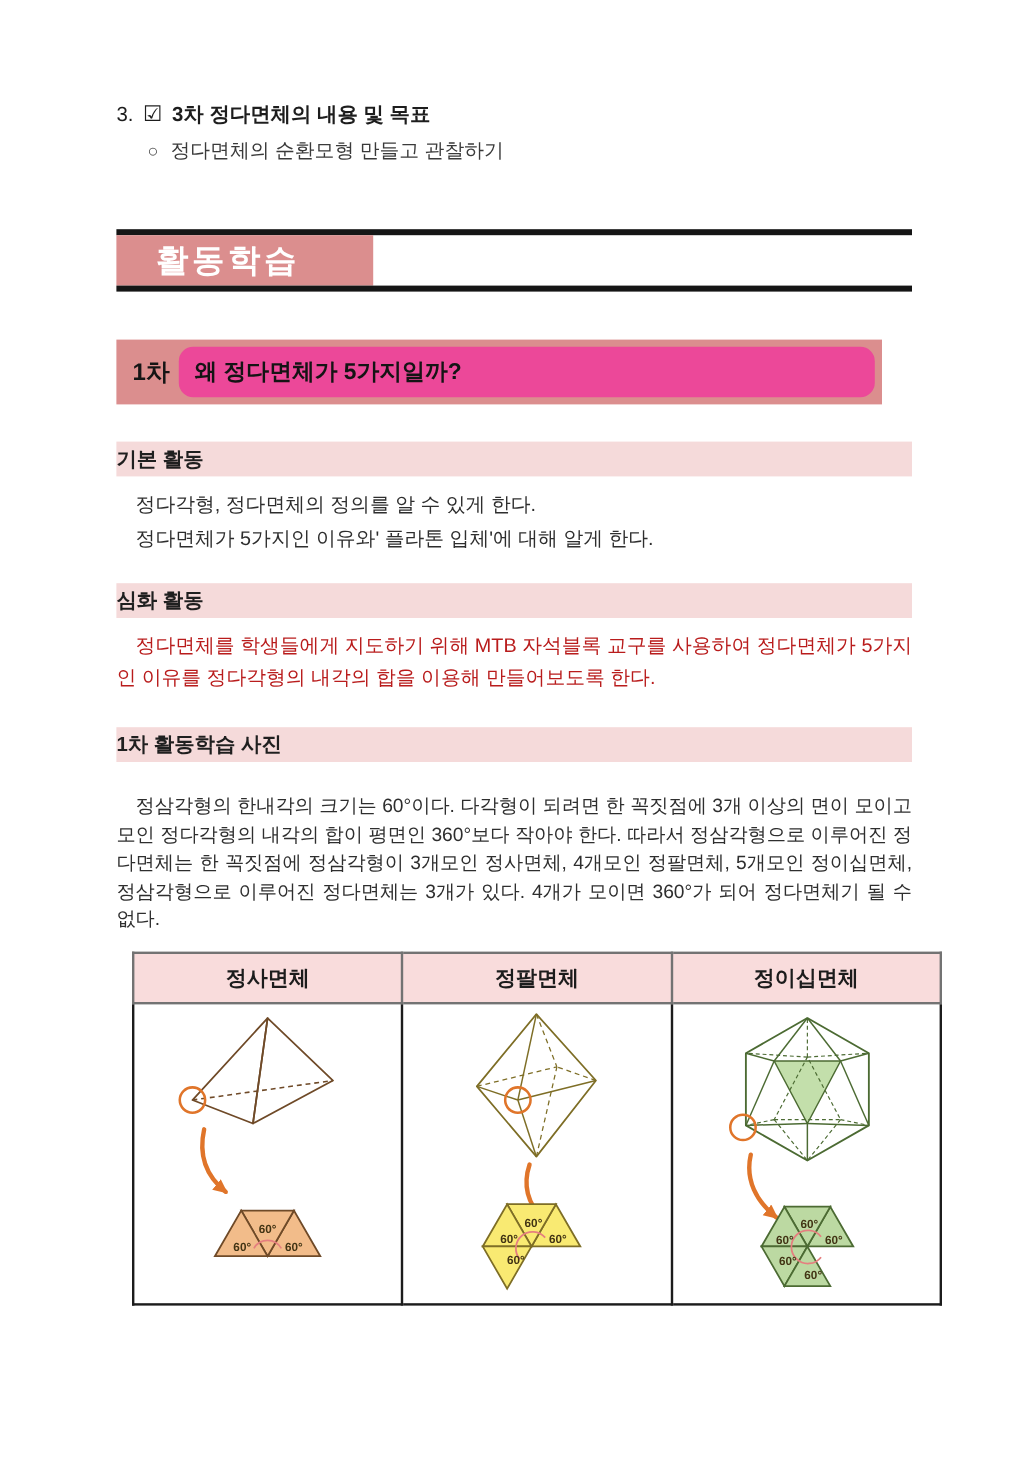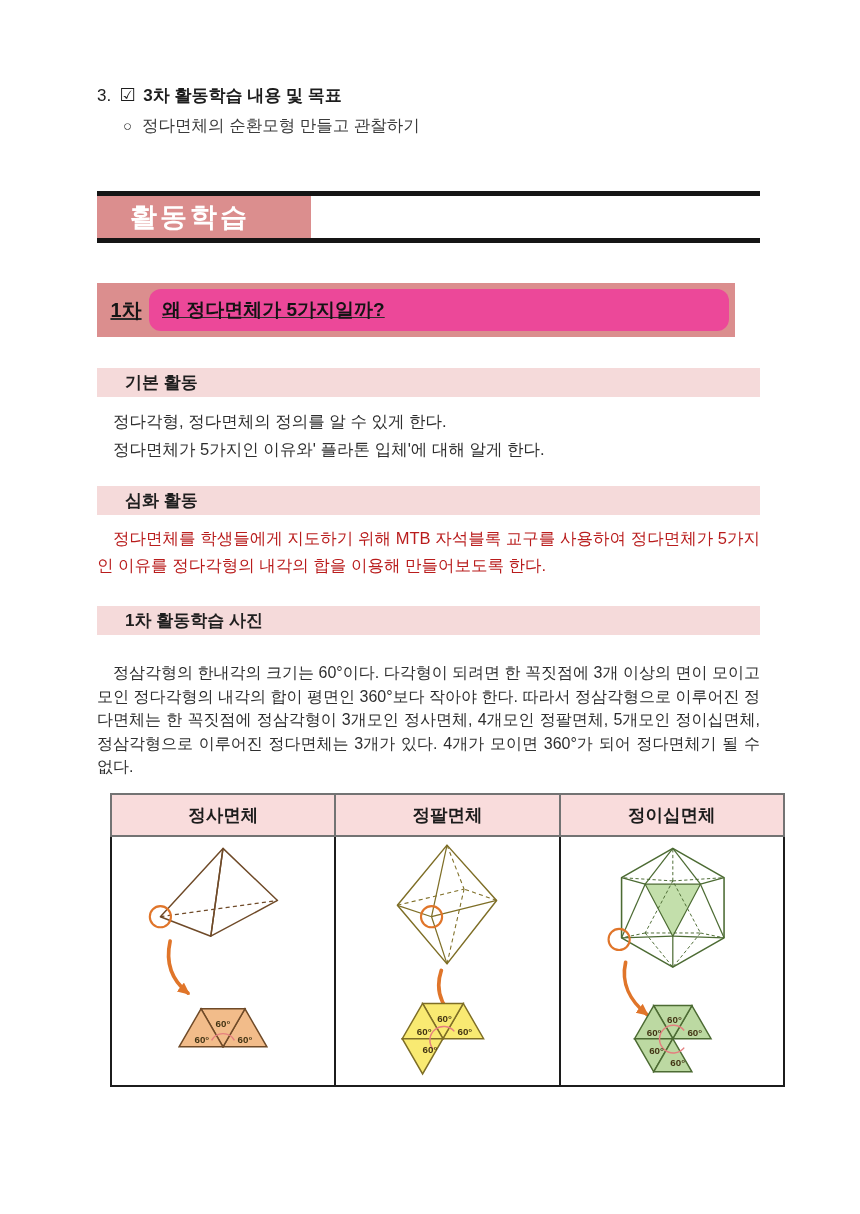--- a/index.html
+++ b/index.html
@@ -18,29 +18,29 @@
   .toc-bullet{font-size:15px;}
 
   
   .hr-black{height:5px;background:#151515;}
   .hr-top{margin-top:54px;}
   .main-banner{width:214px;height:42px;background:#db8e8e;color:#ffffff;
     font-size:27px;font-weight:bold;letter-spacing:3px;
     display:flex;align-items:center;padding-left:33px;box-sizing:border-box;}
 
   
-  .session{margin-top:40px;width:638px;background:#db8e8e;padding:6px 6px;box-sizing:border-box;display:flex;align-items:stretch;text-decoration:underline;}
+  .session{margin-top:40px;width:638px;background:#db8e8e;padding:6px 6px;box-sizing:border-box;display:flex;align-items:stretch;}
   .session-badge{width:46px;display:flex;align-items:center;justify-content:center;
     font-size:20px;font-weight:bold;color:#151515;}
   .session-title{background:#ec4899;flex:1;font-size:19px;font-weight:bold;color:#141414;
     display:flex;align-items:center;padding:8px 13px;border-radius:12px;}
 
   
   .sub-banner{background:#f5dada;height:29px;display:flex;align-items:center;
-    padding-left:28px;font-weight:bold;font-size:17px;color:#1f1f1f;}
+    font-weight:bold;font-size:17px;color:#1f1f1f;}
   .sb1{margin-top:31px;}
   .sb2{margin-top:23px;}
   .sb3{margin-top:27px;}
 
   .sec-lines{margin-top:10px;padding-left:16px;font-size:16.5px;line-height:28px;color:#2e2e2e;}
   .sec-para{margin:10px 0 0 0;font-size:16.5px;line-height:27px;color:#b91c1c;
     text-align:justify;word-break:break-all;text-indent:16px;}
   .photo-para{margin:26px 0 0 0;font-size:16px;line-height:23.5px;color:#2e2e2e;
     text-align:justify;word-break:break-all;text-indent:16px;}
 
@@ -56,21 +56,21 @@
 </style>
 </head>
 <body>
 
 <div class="content">
 
   <div class="toc">
     <div class="toc-main">
       <span class="toc-num">3.</span>
       <span class="toc-check">☑</span>
-      <span>3차 활동학습 내용 및 목표</span>
+      <span>3차 정다면체의 내용 및 목표</span>
     </div>
     <div class="toc-sub">
       <span class="toc-bullet">○</span>
       <span>정다면체의 순환모형 만들고 관찰하기</span>
     </div>
   </div>
 
   <div class="hr-black hr-top"></div>
   <div class="main-banner">활동학습</div>
   <div class="hr-black"></div>

